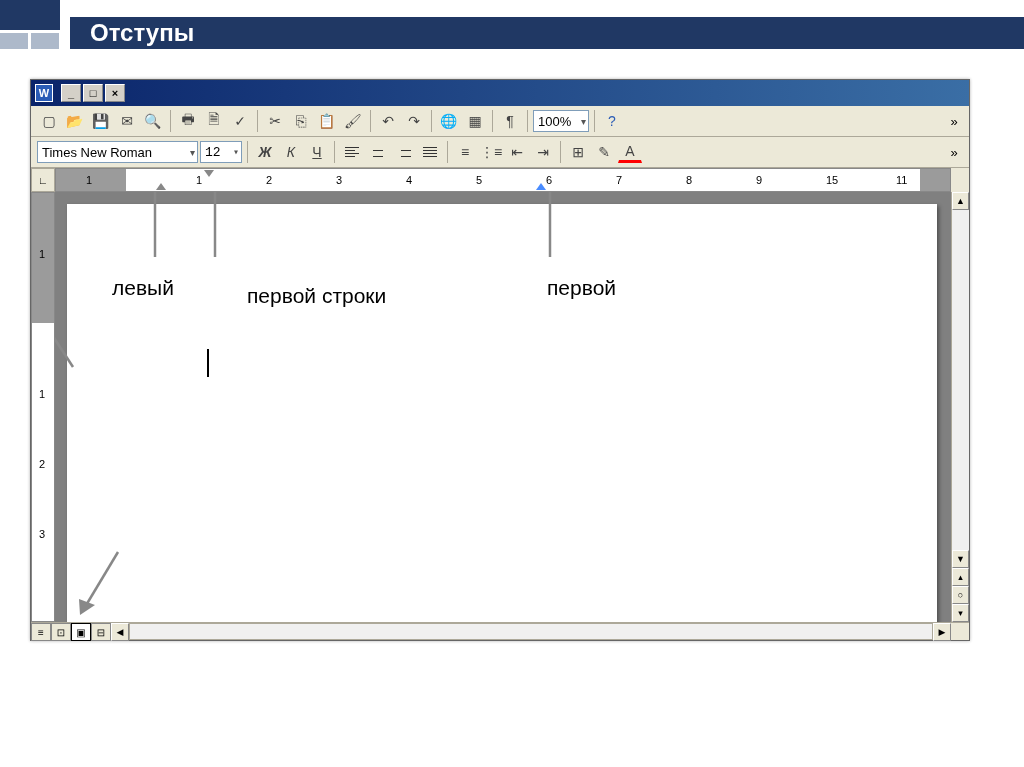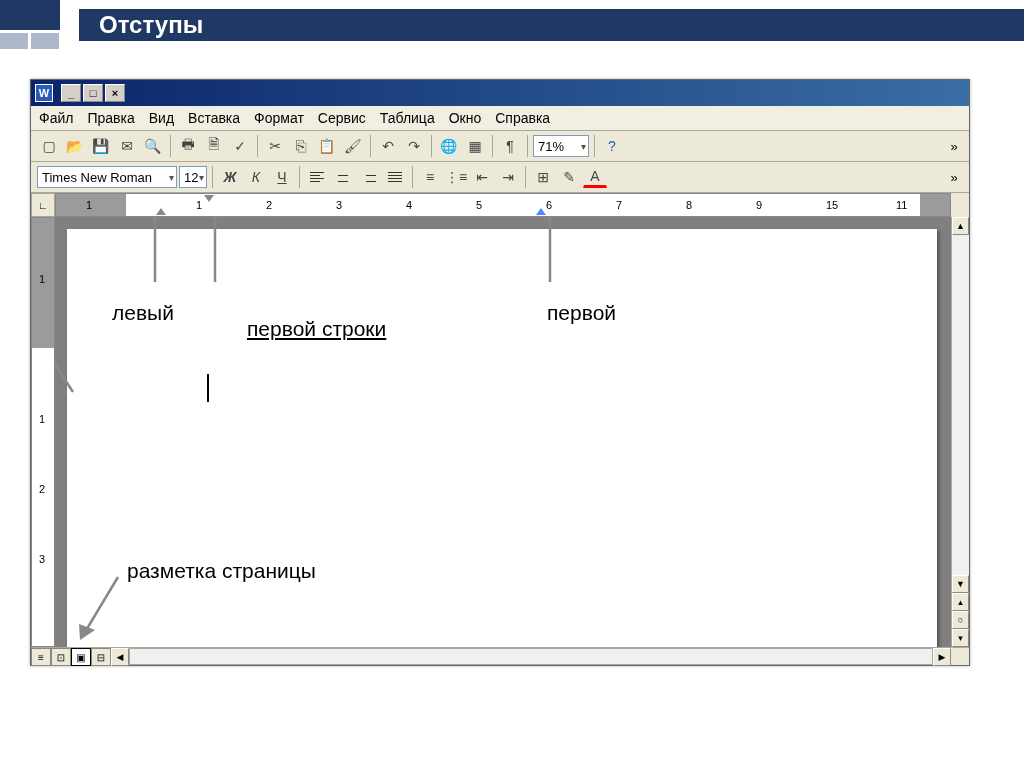--- a/index.html
+++ b/index.html
@@ -1,18 +1,18 @@
 <!DOCTYPE html>
 <html><head>
 <meta charset="utf-8">
 <style>
   * { box-sizing: border-box; margin: 0; padding: 0; }
   body { font-family: Tahoma, Arial, sans-serif; font-size: 12px; background: #fff; width: 1024px; height: 767px; overflow: hidden; }
   
-  .slide-header { display: flex; align-items: center; gap: 9px; }
+  .slide-header { display: flex; align-items: flex-end; }
   .slide-header .blocks { display: flex; flex-direction: column; margin-right: 10px; }
   .slide-header .block-big { width: 60px; height: 30px; background: #203864; margin-bottom: 3px; }
   .slide-header .block-row { display: flex; gap: 3px; }
   .slide-header .block-sm { width: 28px; height: 16px; background: #adb9ca; }
   .slide-title-bar { background: #203864; color: #fff; font-size: 24px; font-weight: bold; padding: 2px 20px; flex: 1; height: 32px; line-height: 28px; }
   
   .word-window { margin: 30px 30px 0 30px; border: 1px solid #666; width: 940px; background: #ece9d8; box-shadow: 0 0 3px rgba(0,0,0,0.3); }
   
   .titlebar { background: linear-gradient(to right, #0a246a, #3a6ea5); color: #fff; display: flex; align-items: center; height: 26px; padding: 0 4px; font-weight: bold; font-size: 14px; }
   .titlebar .app-icon { width: 18px; height: 18px; background: #2a5cb6; border: 1px solid #fff; margin-right: 6px; display: flex; align-items: center; justify-content: center; font-size: 11px; color:#fff;}
@@ -21,22 +21,22 @@
   
   .menubar { background: #f1efe2; padding: 4px 8px; display: flex; gap: 14px; border-bottom: 1px solid #aca899; }
   .menubar span { cursor: default; font-size: 14px; }
   
   .toolbar { background: #ece9d8; padding: 3px 6px; display: flex; align-items: center; gap: 2px; border-bottom: 1px solid #aca899; flex-wrap: nowrap; }
   .tb-btn { width: 24px; height: 24px; border: 1px solid transparent; display: flex; align-items: center; justify-content: center; font-size: 14px; color: #444; cursor: default; }
   .tb-sep { width: 1px; height: 22px; background: #aca899; margin: 0 3px; }
   .tb-combo { height: 22px; border: 1px solid #7f9db9; background: #fff; padding: 0 16px 0 4px; font-size: 13px; display: flex; align-items: center; position: relative; }
   .tb-combo::after { content: "▾"; position: absolute; right: 2px; font-size: 10px; color: #555; }
   .tb-zoom { width: 56px; }
-  .tb-font { width: 140px; }
-  .tb-fs { width: 28px; }
+  .tb-font { width: 161px; }
+  .tb-fs { width: 42px; font-family: Liberation Mono, monospace; }
   .tb-more { font-size: 13px; color: #000; width: 18px; text-align: center; }
   .bold-btn { font-weight: bold; font-style: italic;}
   .italic-btn { font-style: italic; }
   .underline-btn { text-decoration: underline; }
   .align-icon { display:flex; flex-direction:column; gap:2px; width:14px;}
   .align-icon span{height:1px;background:#333;}
   .color-btn { border-bottom: 3px solid red; height: 21px;}
   
   .workspace { display: flex; height: 430px; background: #808080; position: relative; }
   .hruler-row { display: flex; height: 24px; background: #ece9d8; }
@@ -91,31 +91,20 @@
 
 <div class="word-window">
 
   <div class="titlebar">
     <div class="app-icon">W</div>
     <div class="win-btn">_</div>
     <div class="win-btn">□</div>
     <div class="win-btn">×</div>
   </div>
 
-  <div class="menubar">
-    <span>Файл</span>
-    <span>Правка</span>
-    <span>Вид</span>
-    <span>Вставка</span>
-    <span>Формат</span>
-    <span>Сервис</span>
-    <span>Таблица</span>
-    <span>Окно</span>
-    <span>Справка</span>
-  </div>
 
   <div class="toolbar">
     <div class="tb-btn">▢</div>
     <div class="tb-btn">📂</div>
     <div class="tb-btn">💾</div>
     <div class="tb-btn">✉</div>
     <div class="tb-btn">🔍</div>
     <div class="tb-sep"></div>
     <div class="tb-btn">🖶</div>
     <div class="tb-btn">🗎</div>
@@ -127,21 +116,21 @@
     <div class="tb-btn">🖌</div>
     <div class="tb-sep"></div>
     <div class="tb-btn">↶</div>
     <div class="tb-btn">↷</div>
     <div class="tb-sep"></div>
     <div class="tb-btn">🌐</div>
     <div class="tb-btn">▦</div>
     <div class="tb-sep"></div>
     <div class="tb-btn">¶</div>
     <div class="tb-sep"></div>
-    <div class="tb-combo tb-zoom">71%</div>
+    <div class="tb-combo tb-zoom">100%</div>
     <div class="tb-sep"></div>
     <div class="tb-btn" style="color:#2a5cb6;">?</div>
     <div style="flex:1"></div>
     <div class="tb-more">»</div>
   </div>
 
   <div class="toolbar">
     <div class="tb-combo tb-font">Times New Roman</div>
     <div class="tb-combo tb-fs">12</div>
     <div class="tb-sep"></div>
@@ -224,23 +213,22 @@
       <div class="vr-num" style="top:55px;">1</div>
       <div class="vr-num" style="top:195px;">1</div>
       <div class="vr-num" style="top:265px;">2</div>
       <div class="vr-num" style="top:335px;">3</div>
     </div>
     <div class="page-area">
       <div class="page">
         <div class="cursor-blink"></div>
 
         <div class="annotation" style="left:45px; top:72px;">левый</div>
-        <div class="annotation" style="left:180px; top:88px;text-decoration:underline;">первой строки</div>
+        <div class="annotation" style="left:180px; top:80px;">первой строки</div>
         <div class="annotation" style="left:480px; top:72px;">первой</div>
-        <div class="annotation" style="left:60px; top:330px;">разметка страницы</div>
       </div>
 
       <svg class="arrow" style="left:75px;top:-20px;" width="40" height="90">
         <line x1="25" y1="85" x2="25" y2="12" class="arrow-line"></line>
           <polygon points="25,1 18,14 32,14" class="arrow-head"></polygon>
       </svg>
       <svg class="arrow" style="left:140px;top:-20px;" width="40" height="90">
         <line x1="20" y1="85" x2="20" y2="12" class="arrow-line"></line>
           <polygon points="20,1 13,14 27,14" class="arrow-head"></polygon>
       </svg>

